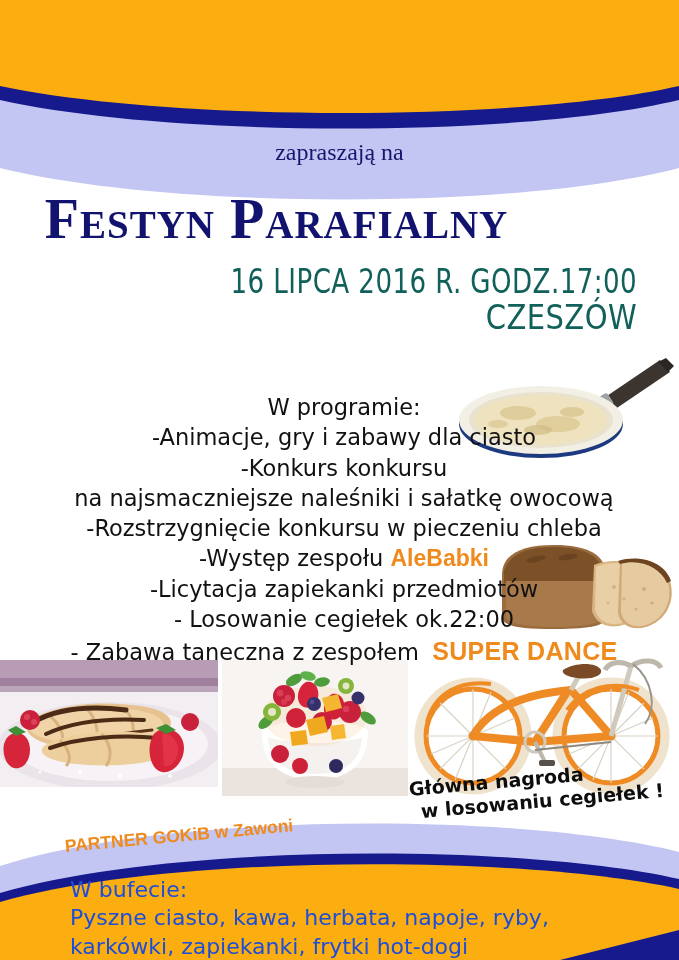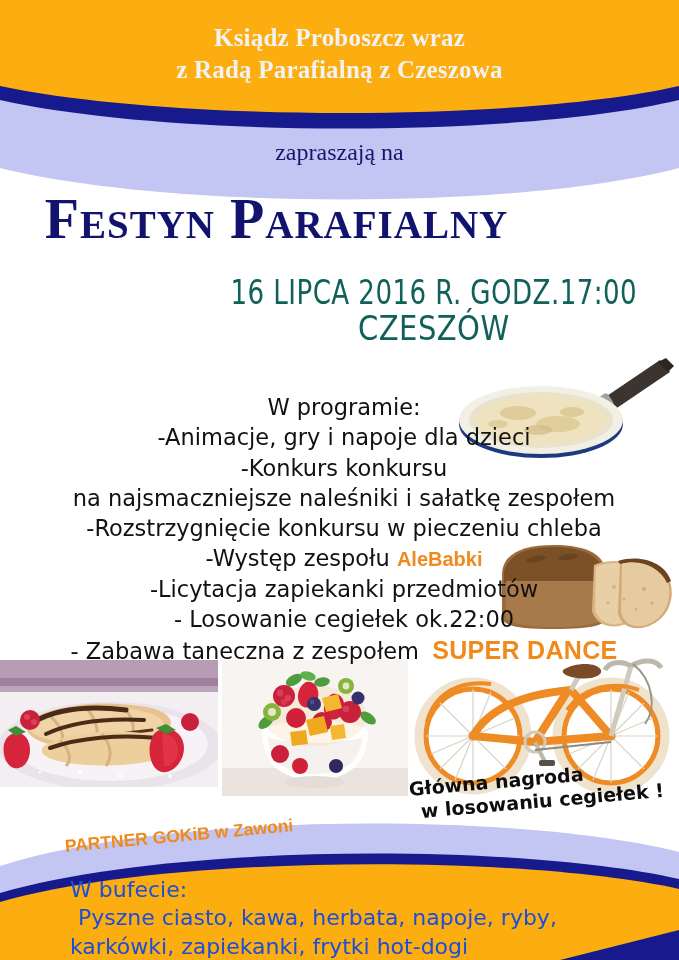--- a/index.html
+++ b/index.html
@@ -77,22 +77,22 @@
     font-variant: small-caps;
     letter-spacing: 1px;
     white-space: nowrap;
     z-index: 6;
   }
 
   
   .datewrap {
     position: absolute;
     right: 42px;
-    top: 275px;
-    text-align: center;
+    top: 264px;
+    text-align: right;
     font-family: "DejaVu Sans", sans-serif;
     font-weight: normal;
     color: #12605a;
     z-index: 6;
   }
   .date-line {
     display: block;
     font-size: 33px;
     line-height: 1.08;
     letter-spacing: 0.5px;
@@ -121,21 +121,21 @@
     font-size: 22.5px;
     line-height: 1.345;
     color: #111111;
     z-index: 6;
   }
   .program .pline { display: block; white-space: nowrap; text-align: center; }
   .hl-orange {
     color: #ef8b1d;
     font-weight: bold;
     font-family: "Liberation Sans", sans-serif;
-    font-size: 20px;
+    font-size: 23px;
   }
   .hl-orange.big {
     font-size: 25px;
     letter-spacing: 0.3px;
     margin-left: 6px;
   }
 
   
   .photo { position: absolute; z-index: 4; overflow: hidden; }
 
@@ -204,21 +204,21 @@
     left: 70px;
     top: 876px;
     font-family: "DejaVu Sans", sans-serif;
     font-size: 22px;
     line-height: 1.29;
     color: #1d4ed8;
     z-index: 8;
   }
   .buffet .bline { display: block; white-space: nowrap; }
   .buffet .b1 { margin-left: 0px; }
-  .buffet .b2 { margin-left: 8px; }
+  .buffet .b2 { margin-left: 0px; }
   .buffet .b3 { margin-left: 0px; }
 </style>
 </head>
 <body>
 
 <div id="poster">
 
   <svg class="band-svg" viewBox="0 0 679 960" preserveAspectRatio="none">
 
     <path d="M0,0 L679,0 L679,92 C520,124 160,124 0,92 Z" fill="#fcae11"></path>
@@ -229,24 +229,20 @@
 
     <path d="M0,866 C170,812 520,812 679,852 L679,884 C520,848 170,848 0,898 Z" fill="#c3c5f2"></path>
 
     <path d="M0,893 C170,843 520,843 679,879 L679,893 C520,858 170,858 0,906 Z" fill="#161a8c"></path>
 
     <path d="M0,902 C170,854 520,854 679,889 L679,960 L0,960 Z" fill="#fcae11"></path>
 
     <path d="M679,930 L679,960 L560,960 Z" fill="#161a8c"></path>
   </svg>
 
-  <div class="header-text">
-    <span class="header-line">Ksiądz Proboszcz wraz</span>
-    <span class="header-line">z Radą Parafialną z Czeszowa</span>
-  </div>
 
   <div class="invite">zapraszają na</div>
 
   <div class="title">Festyn  Parafialny</div>
 
   <div class="datewrap">
     <span class="date-line">16 LIPCA 2016 R. GODZ.17:00</span>
     <span class="place-line">CZESZÓW</span>
   </div>
 
@@ -458,23 +454,23 @@
         <path d="M130,100 L206,92" stroke="#8e897e" stroke-width="2"></path>
 
         <path d="M22,72 C30,42 56,30 86,34" stroke="#ef8b24" stroke-width="4"></path>
         <path d="M162,60 C178,38 206,30 234,40" stroke="#ef8b24" stroke-width="4"></path>
       </g>
     </svg>
   </div>
 
   <div class="program">
     <span class="pline">W programie:</span>
-    <span class="pline">-Animacje, gry i napoje dla dzieci</span>
+    <span class="pline">-Animacje, gry i zabawy dla ciasto</span>
     <span class="pline">-Konkurs konkursu</span>
-    <span class="pline"> na najsmaczniejsze naleśniki i sałatkę zespołem</span>
+    <span class="pline"> na najsmaczniejsze naleśniki i sałatkę owocową</span>
     <span class="pline">-Rozstrzygnięcie konkursu w pieczeniu chleba</span>
     <span class="pline"><span>-Występ zespołu  </span><span class="hl-orange">AleBabki</span></span>
     <span class="pline">-Licytacja zapiekanki przedmiotów</span>
     <span class="pline">- Losowanie cegiełek ok.22:00</span>
     <span class="pline"><span>- Zabawa taneczna z zespołem </span><span class="hl-orange big">SUPER DANCE</span></span>
   </div>
 
   <div class="prize">
     <span class="l1">Główna nagroda</span>
     <span class="l2">w losowaniu cegiełek !</span>

